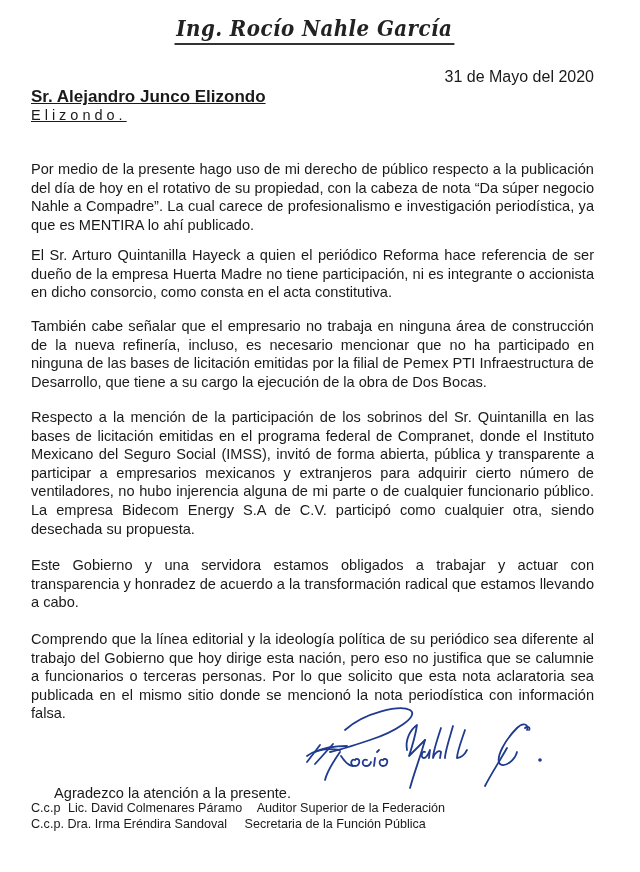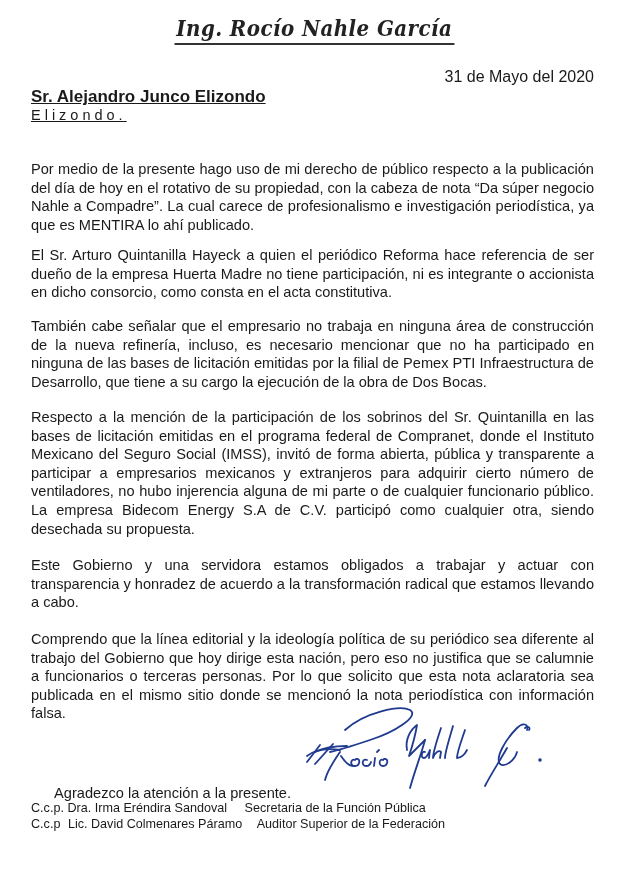--- a/index.html
+++ b/index.html
@@ -154,23 +154,23 @@
 
       <path d="M242 30 C 244 24, 238 22, 232 28 C 220 40, 210 58, 215 64 C 220 68, 230 60, 232 52"></path>
       <path d="M222 48 C 214 62, 205 76, 200 86"></path>
       <path d="M240 28 C 242 26, 246 27, 244 30"></path>
     </g>
     <circle cx="255" cy="60" r="1.8" fill="#1f3a8f"></circle>
   </svg>
 </div>
 
 <div class="cc">
+  <div class="cc-row cc-row-2">
+    <span class="cc-prefix">C.c.p</span>
+    <span class="cc-person">Lic. David Colmenares Páramo</span>
+    <span class="cc-role">Auditor Superior de la Federación</span>
+  </div>
   <div class="cc-row cc-row-1">
     <span class="cc-prefix">C.c.p.</span>
     <span class="cc-person">Dra. Irma Eréndira Sandoval</span>
     <span class="cc-role">Secretaria de la Función Pública</span>
   </div>
-  <div class="cc-row cc-row-2">
-    <span class="cc-prefix">C.c.p</span>
-    <span class="cc-person">Lic. David Colmenares Páramo</span>
-    <span class="cc-role">Auditor Superior de la Federación</span>
-  </div>
 </div>
 
 </body></html>

